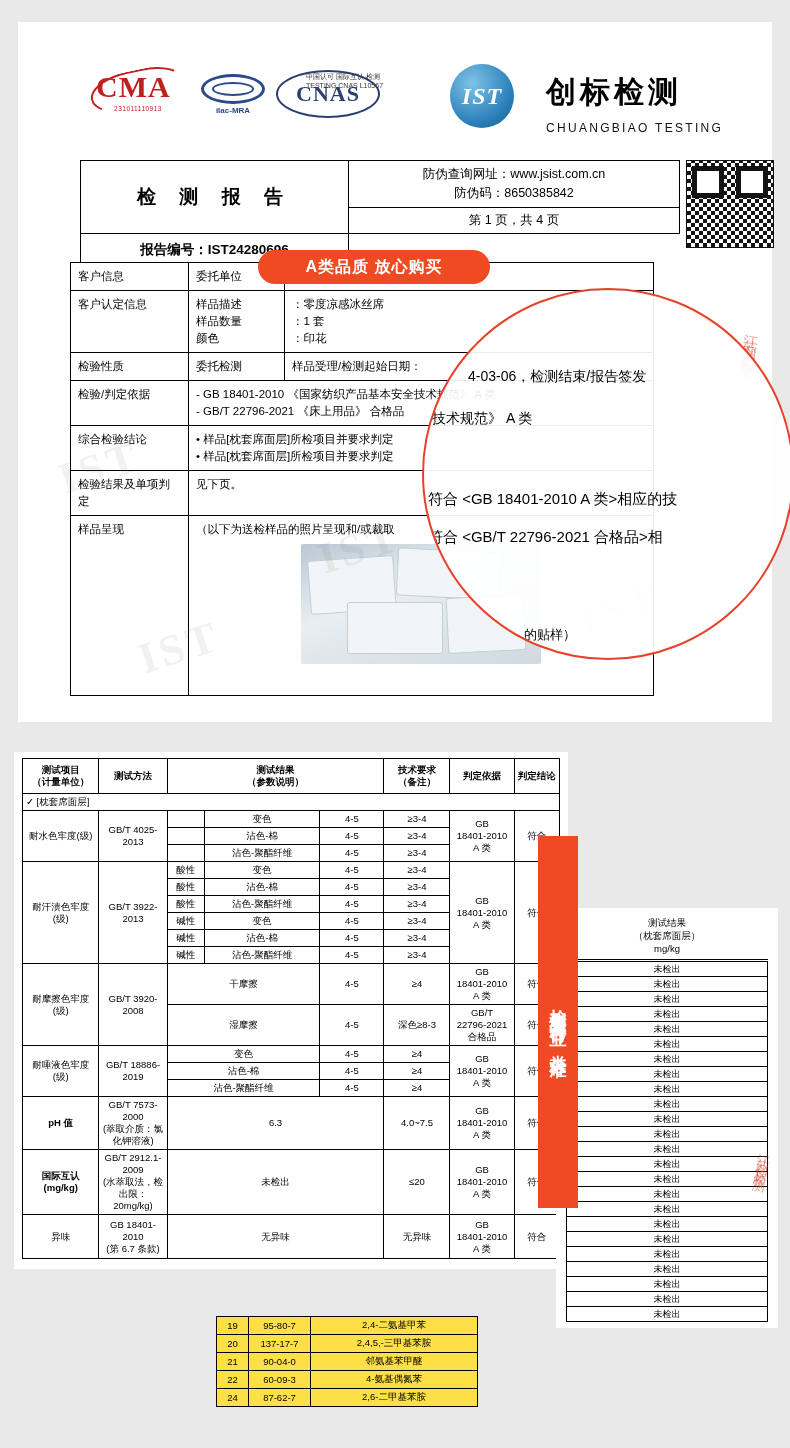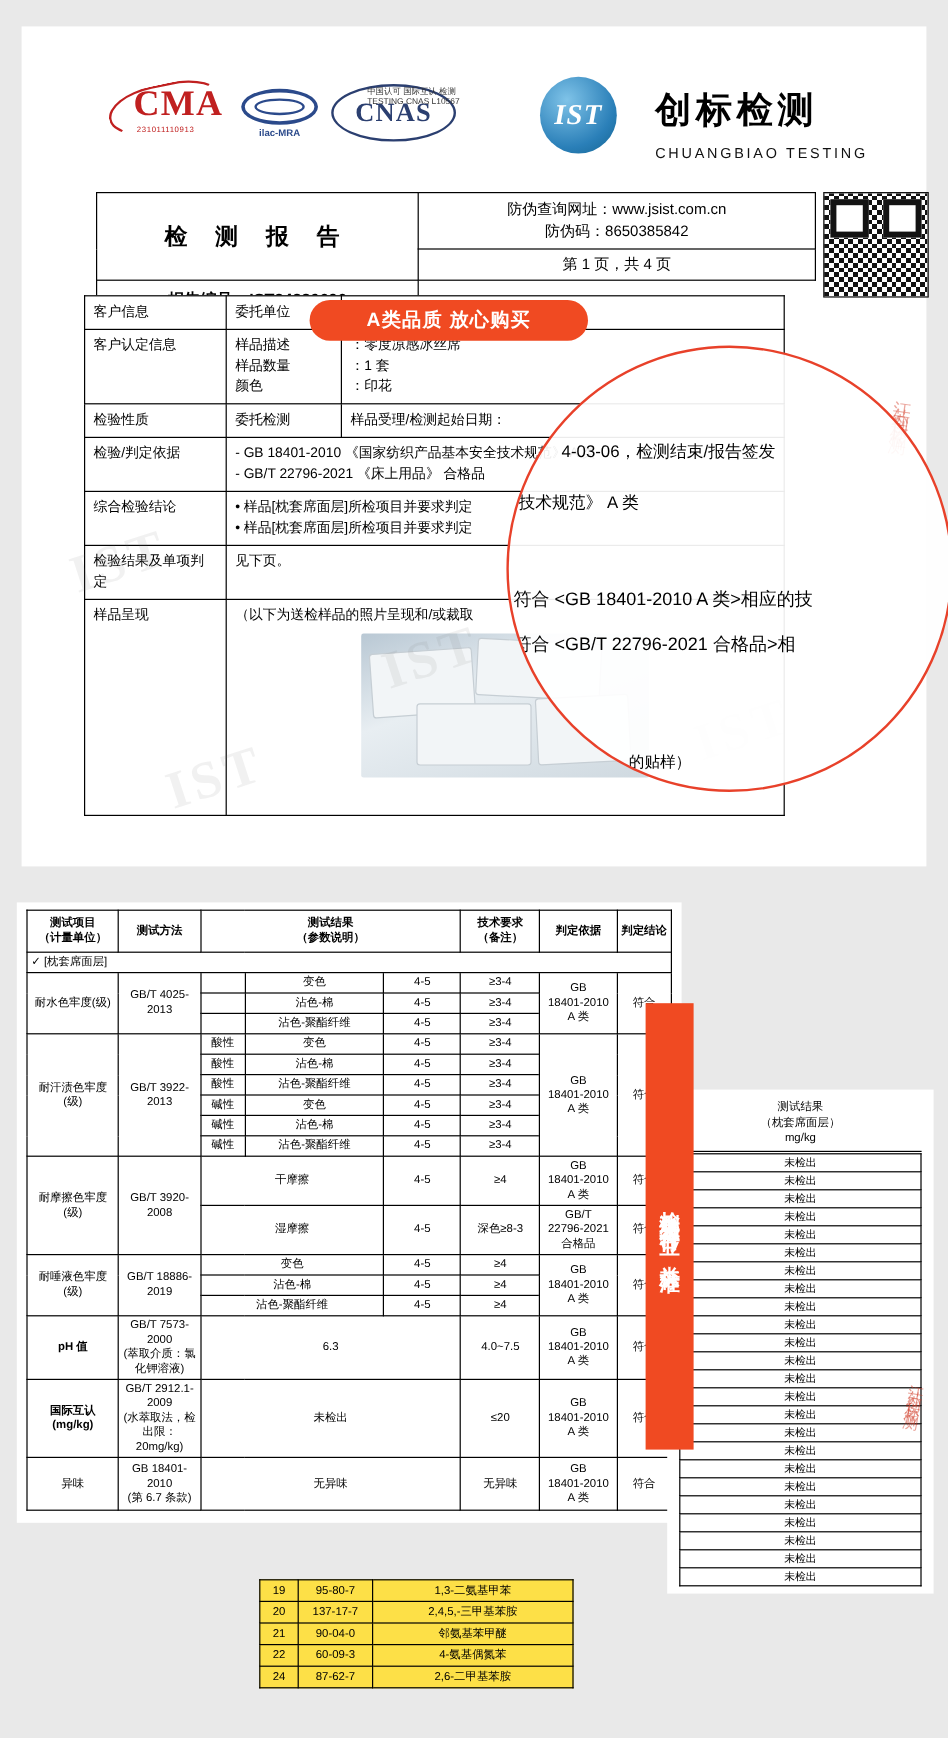--- a/index.html
+++ b/index.html
@@ -36,21 +36,20 @@
     width: 96px; height: 52px;
   }
   .logo-ma .ma-text {
     font-family: "Liberation Serif", serif;
     font-weight: bold;
     font-size: 30px;
     color: #c02020;
     letter-spacing: 1px;
     line-height: 34px;
     padding-left: 6px;
-    text-align: right;
   }
   .logo-ma .ma-sub {
     font-size: 6.5px; color: #c02020; letter-spacing: .5px;
     text-align: center; margin-top: 1px;
   }
   .logo-ma .ma-arc {
     position:absolute; left:0; top:0; width:96px; height:40px;
     border: 2px solid #c02020; border-radius: 50%/60%;
     border-bottom-color: transparent; border-right-color: transparent;
     transform: rotate(-12deg);
@@ -130,21 +129,21 @@
     opacity: .92;
   }
   .qr:before, .qr:after{
     content:""; position:absolute; width:22px;height:22px;border:5px solid #000; background:#fff;
   }
   .qr:before{ left:5px; top:5px; }
   .qr:after{ right:5px; top:5px; }
 
   
   .info-tbl {
-    position: absolute; left: 52px; top: 224px;
+    position: absolute; left: 52px; top: 240px;
     width: 584px;
     border-collapse: collapse;
     font-size: 11.5px;
     background: #fff;
     padding-left: 48px;
   }
   .info-tbl td {
     border: 1px solid #000;
     padding: 5px 7px;
     vertical-align: top;
@@ -674,21 +673,21 @@
       </table>
     <div class="stamp-side2">江苏创标检测</div>
   </div>
 
   <div class="card4">
     <table class="cas-tbl">
       <tbody>
           <tr>
         <td class="cas-no">19</td>
         <td class="cas-cas">95-80-7</td>
-        <td>1,3-二氨基甲苯</td>
+        <td>2,4-二氨基甲苯</td>
       </tr>
       <tr>
         <td class="cas-no">20</td>
         <td class="cas-cas">137-17-7</td>
         <td>2,4,5,-三甲基苯胺</td>
       </tr>
       <tr>
         <td class="cas-no">21</td>
         <td class="cas-cas">90-04-0</td>
         <td>邻氨基苯甲醚</td>

